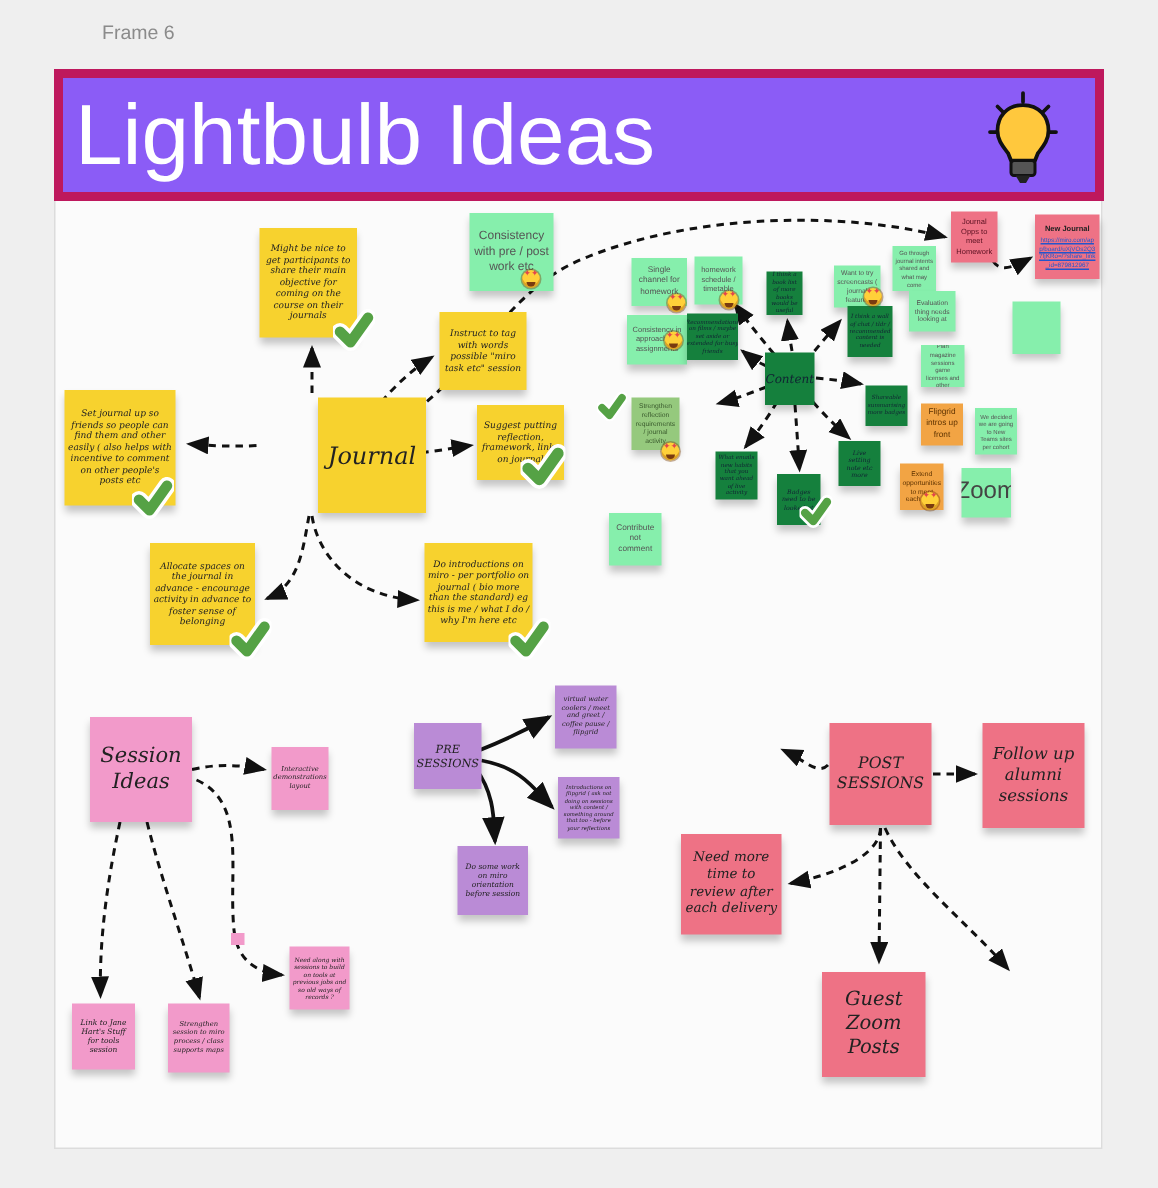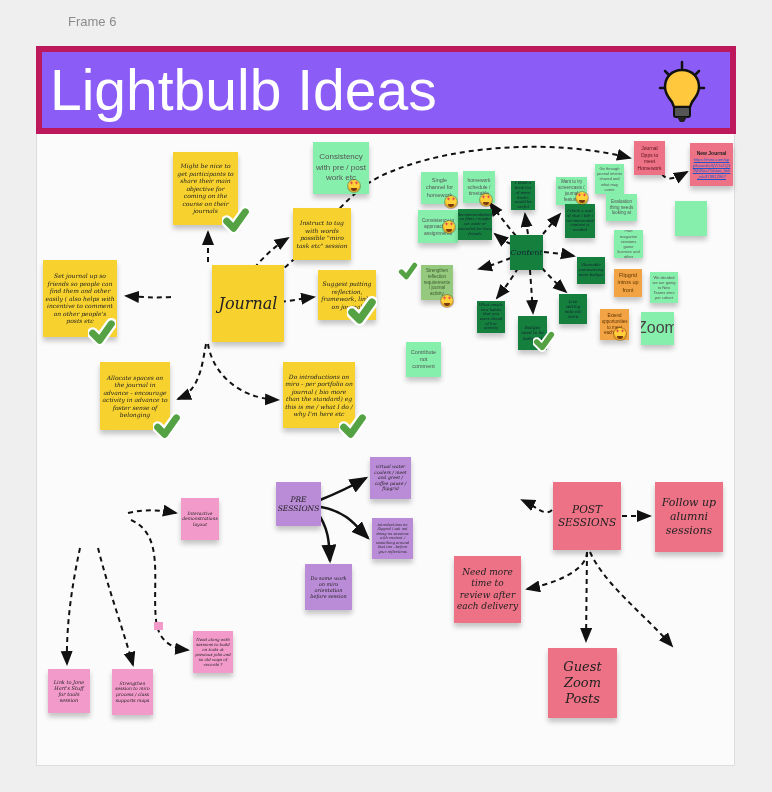--- a/index.html
+++ b/index.html
@@ -126,20 +126,21 @@
   <div class="note c-teal hand" style="left:518px;top:316px;width:29px;height:34px;font-size:4.2px;color:#123;">Badges need to be looked at</div>
 
   <div class="note c-red sans" style="left:634px;top:141px;width:31px;height:34px;font-size:5px;color:#5a1020;">Journal Opps to meet Homework</div>
   <div class="note c-red" style="left:690px;top:143px;width:43px;height:43px;flex-direction:column;">
     <span class="nj-title sans">New Journal</span>
     <span class="nj-link sans">https://miro.com/app/board/uXjVOs2Q37fjKRo=/?share_link_id=879812967</span>
   </div>
   <div class="note c-orange sans" style="left:614px;top:269px;width:28px;height:28px;font-size:5.5px;color:#5d3200;">Flipgrid intros up front</div>
   <div class="note c-orange sans" style="left:600px;top:309px;width:29px;height:31px;font-size:4.5px;color:#5d3200;">Extend opportunities to meet each other</div>
 
+  <div class="note c-pink hand" style="left:60px;top:478px;width:68px;height:70px;font-size:14px;">Session Ideas</div>
   <div class="note c-pink hand" style="left:181px;top:498px;width:38px;height:42px;font-size:4.5px;">Interactive demonstrations layout</div>
   <div class="note c-pink" style="left:154px;top:622px;width:9px;height:8px;box-shadow:none;"></div>
   <div class="note c-pink hand" style="left:48px;top:669px;width:42px;height:44px;font-size:5px;">Link to Jane Hart's Stuff for tools session</div>
   <div class="note c-pink hand" style="left:112px;top:669px;width:41px;height:46px;font-size:4.5px;">Strengthen session to miro process / class supports maps</div>
   <div class="note c-pink hand" style="left:193px;top:631px;width:40px;height:42px;font-size:4px;">Need along with sessions to build on tools at previous jobs and so old ways of records ?</div>
 
   <div class="note c-purple hand" style="left:276px;top:482px;width:45px;height:44px;font-size:7.5px;">PRE SESSIONS</div>
   <div class="note c-purple hand" style="left:370px;top:457px;width:41px;height:42px;font-size:4.5px;">virtual water coolers / meet and greet / coffee pause / flipgrid</div>
   <div class="note c-purple hand" style="left:372px;top:518px;width:41px;height:41px;font-size:3.6px;">Introductions on flipgrid ( ask not doing on sessions with content / something around that too - before your reflections</div>
   <div class="note c-purple hand" style="left:305px;top:564px;width:47px;height:46px;font-size:5px;">Do some work on miro orientation before session</div>

